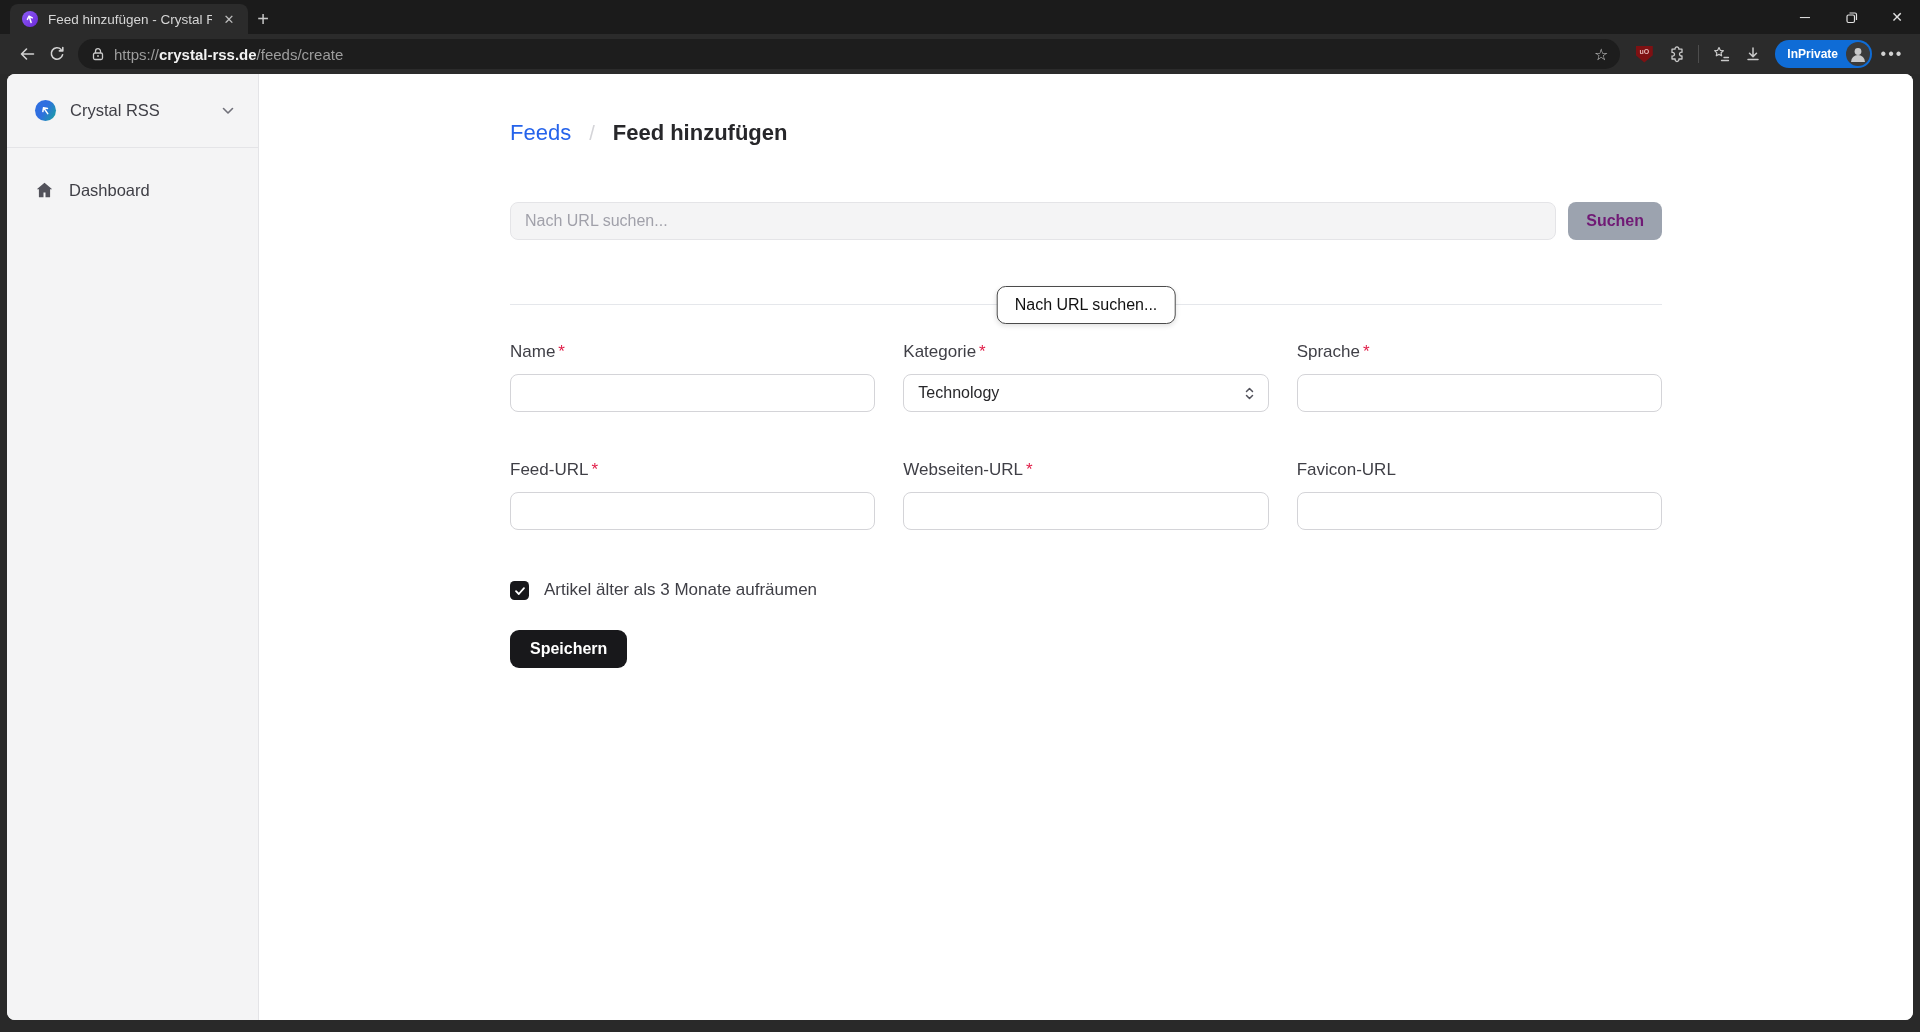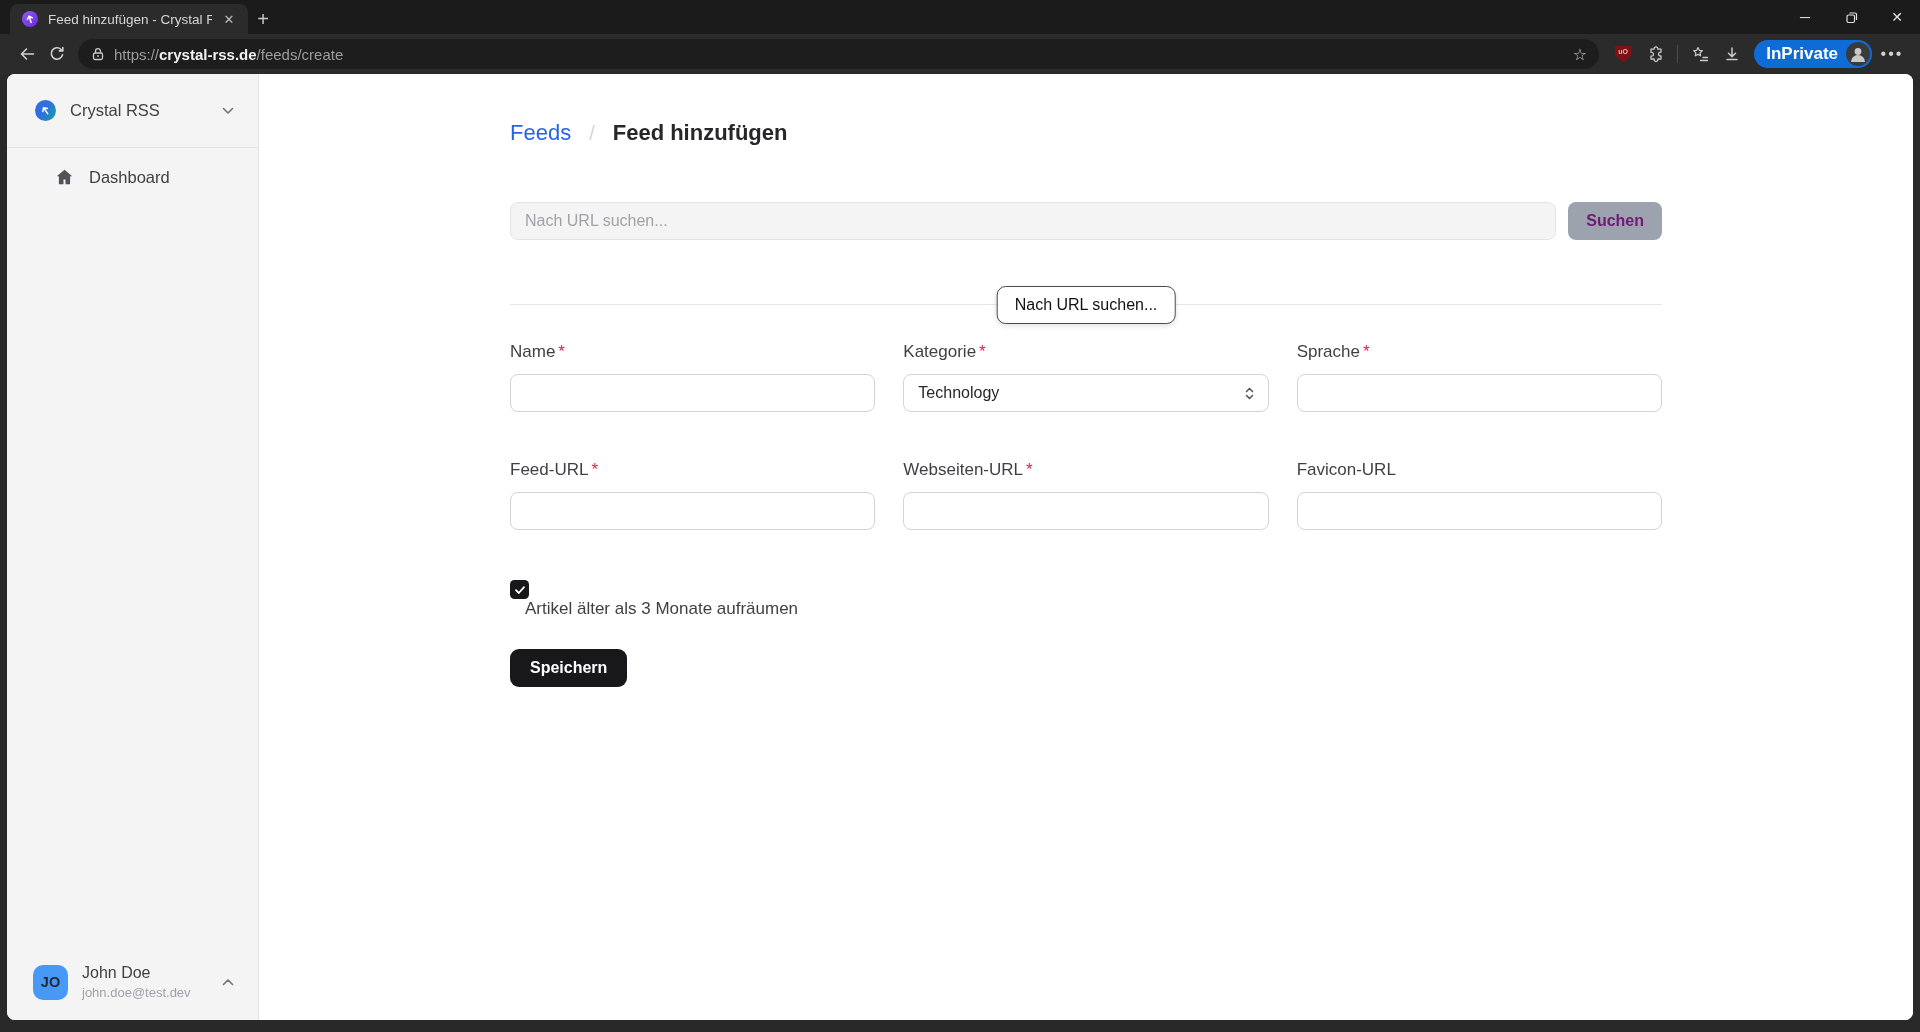--- a/index.html
+++ b/index.html
@@ -68,21 +68,21 @@
     width: 17px; height: 17px;
     clip-path: polygon(0 0, 100% 0, 100% 58%, 50% 100%, 0 58%);
     background: #7e1113; color: #e6b9b9;
     font-size: 7px; font-weight: bold; text-align: center; line-height: 12px;
   }
   .toolbar-sep { width: 1px; height: 18px; background: #4d4d4d; margin: 0 6px; }
   .inprivate {
     height: 28px; background: #0f6cd6; border-radius: 14px;
     display: flex; align-items: center; padding: 2px 2px 2px 12px; margin: 0 4px 0 6px;
   }
-  .inprivate-label { color: #ffffff; font-size: 17px; font-weight: 600; margin-right: 8px; }
+  .inprivate-label { color: #ffffff; font-size: 12px; font-weight: 600; margin-right: 8px; }
   .inprivate-avatar {
     width: 24px; height: 24px; border-radius: 50%; background: #3a3a3a;
     display: flex; align-items: center; justify-content: center; overflow: hidden;
   }
   .dots { color: #d2d2d2; font-size: 16px; letter-spacing: 2px; }
 
   
   .content-frame { position: relative; height: 958px; background: #292929; }
   .page {
     position: absolute; left: 7px; right: 7px; top: 0; bottom: 12px;
@@ -100,23 +100,22 @@
     padding: 0 24px 0 28px; border-bottom: 1px solid #e4e4e7;
   }
   .app-logo {
     width: 21px; height: 21px; border-radius: 50%;
     background: linear-gradient(120deg, #2f6fe0 45%, #17a39d);
     display: flex; align-items: center; justify-content: center; flex-shrink: 0;
   }
   .app-name { font-size: 16.5px; color: #3f3f46; margin-left: 14px; flex: 1; }
   .sb-chevron { color: #71717a; display: flex; }
   .nav-item {
-    margin-top: 20px; height: 44px; display: flex; 
+    margin-top: 20px; height: 44px; display: flex; align-items: center;
     padding: 0 24px 0 28px;
-    margin-left: 20px;
   }
   .nav-label { font-size: 16.5px; color: #3f3f46; margin-left: 15px; }
   .user-card {
     position: absolute; left: 0; right: 0; bottom: 0;
     padding: 14px 24px 20px 26px;
     display: flex; align-items: center;
   }
   .avatar {
     width: 35px; height: 35px; border-radius: 10px; background: #4899f5;
     display: flex; align-items: center; justify-content: center;
@@ -173,21 +172,21 @@
     font-family: "Liberation Sans", "DejaVu Sans", sans-serif;
   }
   .select-box {
     width: 100%; height: 38px; background: #ffffff;
     border: 1px solid #d4d4d8; border-radius: 8px;
     padding: 0 12px 0 14px; font-size: 16px; color: #27272a;
     display: flex; align-items: center; justify-content: space-between;
     cursor: default;
   }
 
-  .checkbox-row { margin-top: 50px; display: flex; align-items: flex-start; flex-direction: column; }
+  .checkbox-row { margin-top: 50px; display: flex; align-items: flex-end; }
   .checkbox {
     width: 19px; height: 19px; background: #18181b; border-radius: 4.5px;
     display: flex; align-items: center; justify-content: center; flex-shrink: 0;
   }
   .checkbox-label { font-size: 17px; color: #3f3f46; margin-left: 15px; }
 
   .save-btn {
     margin-top: 30px; height: 38px; padding: 10px 20px;
     background: #18181b; color: #ffffff; border: none; border-radius: 9px;
     font-size: 16px; font-weight: 600; cursor: pointer;
@@ -294,32 +293,20 @@
                 <path d="M1.5 1.5L6 6l4.5-4.5" stroke="#71717a" stroke-width="1.6" fill="none" stroke-linecap="round" stroke-linejoin="round"></path>
               </svg>
           </span>
         </div>
         <div class="nav-item">
           <svg width="19" height="19" viewBox="0 0 19 19">
               <path d="M9.5 1.8L1.8 8.3h2.1v8h4.6v-4.8h2v4.8h4.6v-8h2.1z" fill="#52525b"></path>
             </svg>
           <span class="nav-label">Dashboard</span>
         </div>
-        <div class="user-card">
-          <span class="avatar">JO</span>
-          <span class="user-meta">
-            <div class="user-name">John Doe</div>
-            <div class="user-email">john.doe@test.dev</div>
-          </span>
-          <span class="sb-chevron">
-            <svg width="12" height="8" viewBox="0 0 12 8" style="transform:rotate(180deg)">
-                <path d="M1.5 1.5L6 6l4.5-4.5" stroke="#71717a" stroke-width="1.6" fill="none" stroke-linecap="round" stroke-linejoin="round"></path>
-              </svg>
-          </span>
-        </div>
       </aside>
 
       <main class="main">
         <div class="container">
 
           <div class="breadcrumb">
             <a href="#" class="crumb-link">Feeds</a>
             <span class="crumb-sep">/</span>
             <span class="crumb-current">Feed hinzufügen</span>
           </div>

